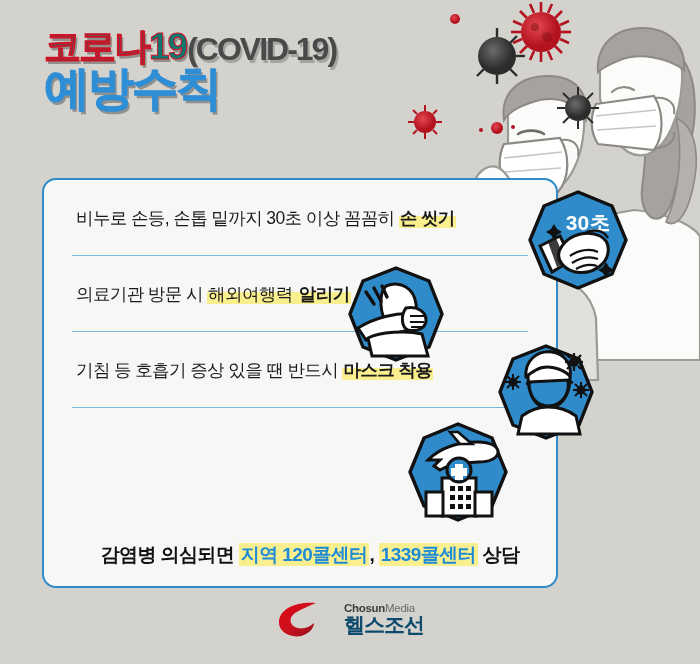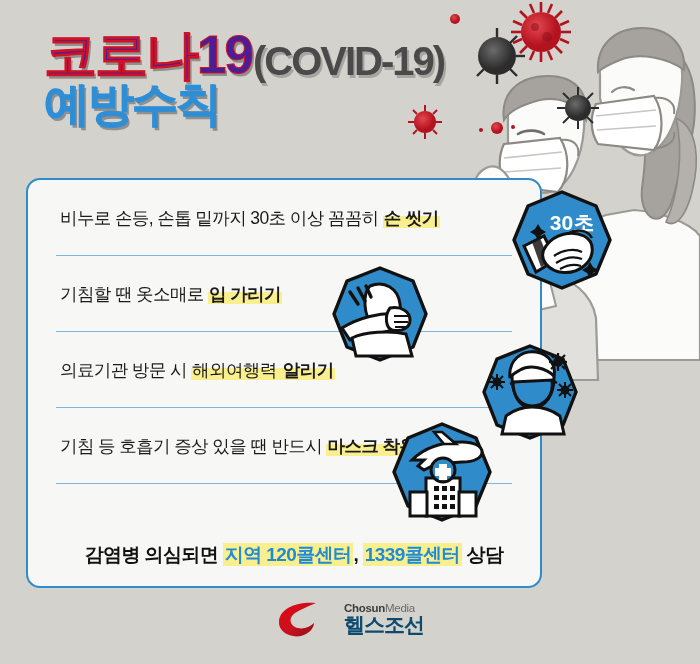--- a/index.html
+++ b/index.html
@@ -11,41 +11,41 @@
     overflow: hidden;
   }
 
   
   #bg-art { position: absolute; inset: 0; width: 700px; height: 664px; pointer-events: none; }
 
   
   .title-block { position: absolute; left: 44px; top: 28px; z-index: 5; }
   .title-line { display: flex; align-items: flex-end; line-height: 1.0; white-space: nowrap; }
   .t-ko {
-    font-size: 53px; font-weight: bold; color: #4c1d95;
+    font-size: 37px; font-weight: bold; color: #0f766e;
     letter-spacing: -2px;
     text-shadow: 2px 3px 0 rgba(90,90,90,.55);
     -webkit-text-stroke: 1px #cf1225;
   }
   .t-en {
-    font-size: 40px; font-weight: bold; color: #4a4a4a;
+    font-size: 32px; font-weight: bold; color: #4a4a4a;
     letter-spacing: -2px; margin-left: 1px;
     text-shadow: 2px 3px 0 rgba(120,120,120,.5);
   }
   .t-blue {
     font-size: 46px; font-weight: bold; color: #2e8ed6;
     letter-spacing: -2px;
     text-shadow: 2px 3px 0 rgba(90,90,90,.55);
     -webkit-text-stroke: 1px #2e8ed6;
   }
   .title-line + .title-line { margin-top: 0; }
 
   
   .card {
-    position: absolute; left: 26px; top: 178px;
+    position: absolute; left: 42px; top: 178px;
     width: 516px; height: 410px;
     background: #f7f7f6;
     border: 2px solid #2f8bc9;
     border-radius: 14px;
     z-index: 4;
   }
 
   .rows { position: absolute; left: 0; top: 0; width: 100%; }
   .row {
     position: relative;
@@ -258,26 +258,20 @@
 
   <div class="rows">
 
     <div class="row">
       <div class="row-text">
         <span>비누로 손등, 손톱 밑까지 30초 이상 꼼꼼히 </span><span class="hl">손 씻기</span>
       </div>
       <div class="sep"></div>
     </div>
 
-    <div class="row">
-      <div class="row-text">
-        <span>기침할 땐 옷소매로 </span><span class="hl">입 가리기</span>
-      </div>
-      <div class="sep"></div>
-    </div>
 
     <div class="row">
       <div class="row-text">
         <span>의료기관 방문 시 </span><span class="hl-plain">해외여행력 </span><span class="hl">알리기</span>
       </div>
       <div class="sep"></div>
     </div>
 
     <div class="row">
       <div class="row-text">

